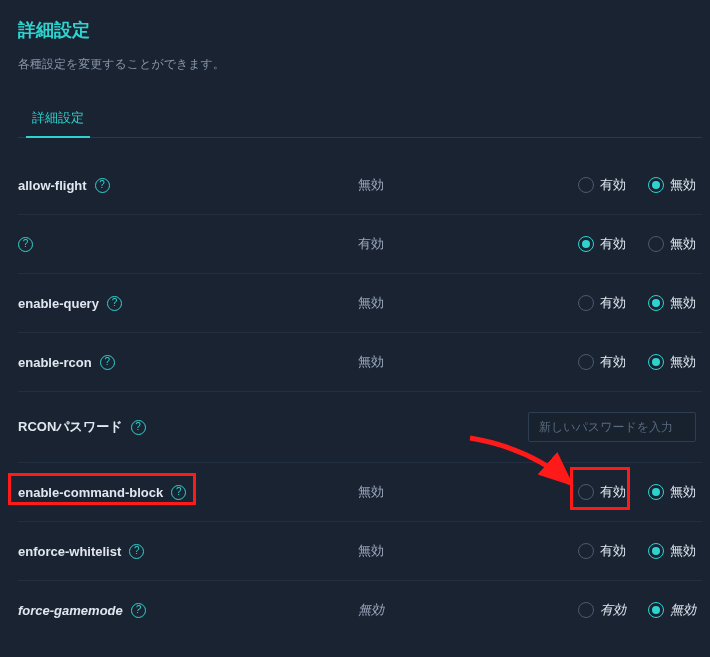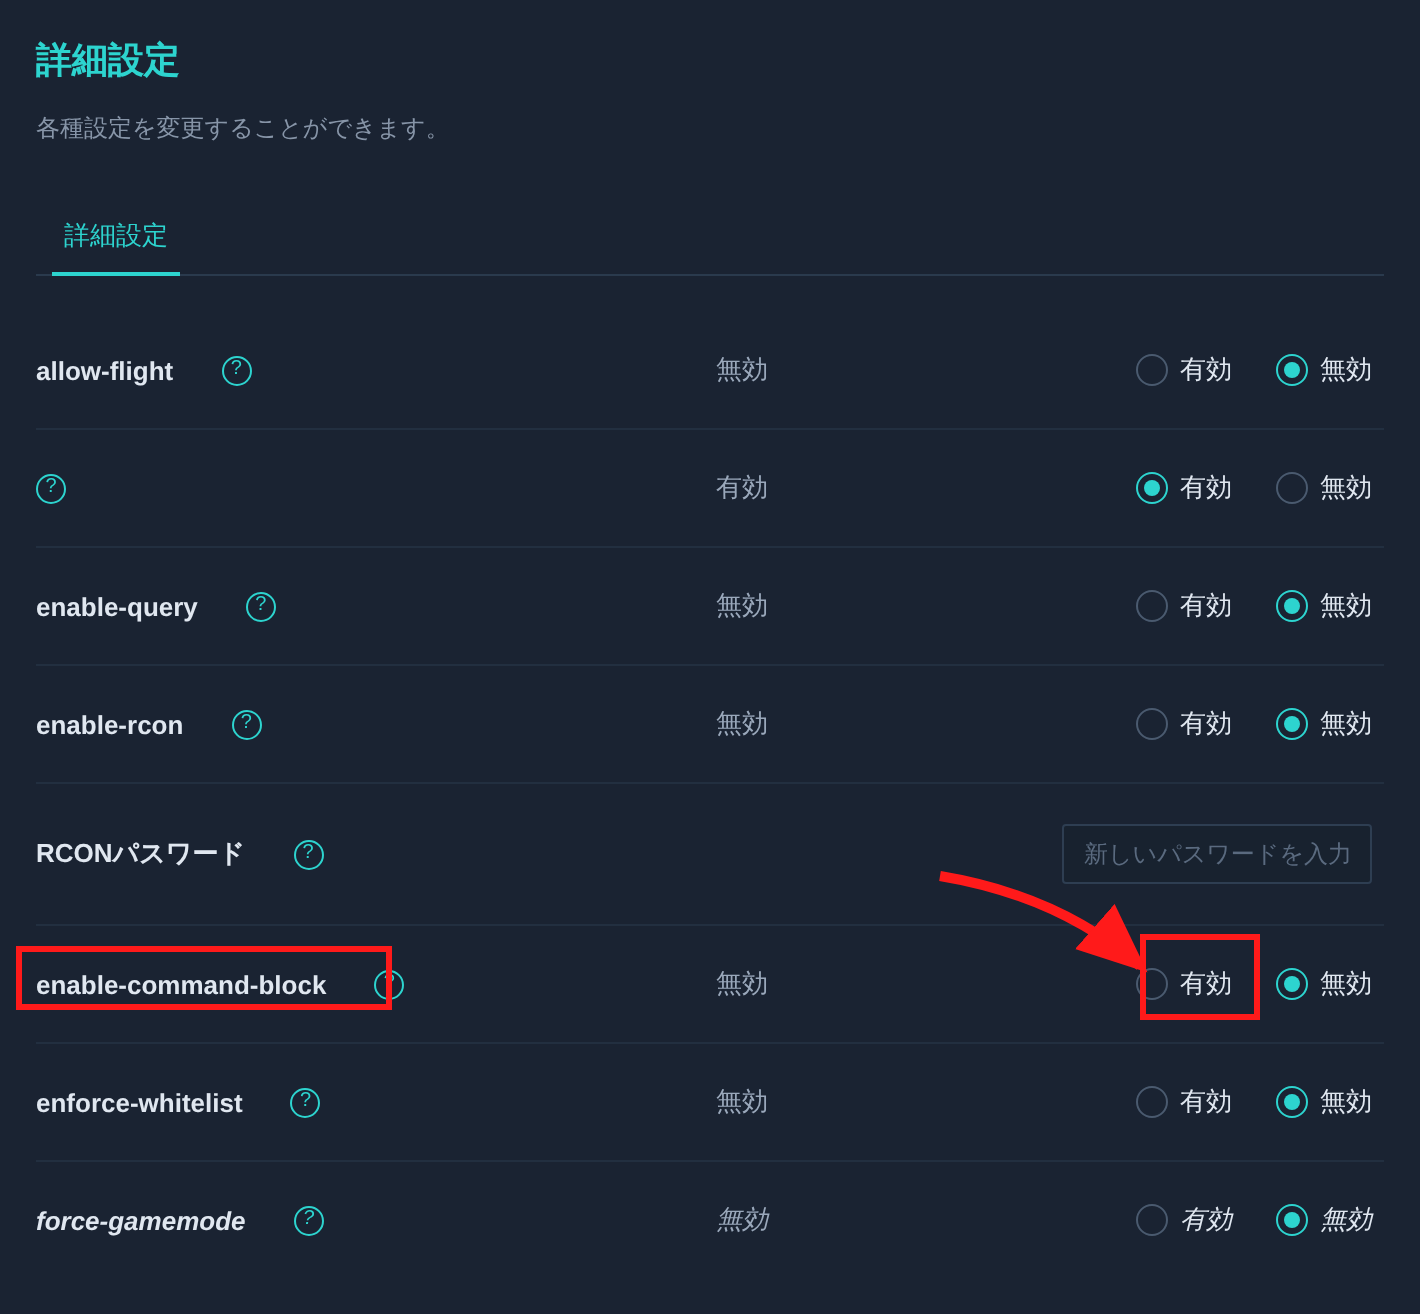--- a/index.html
+++ b/index.html
@@ -6,21 +6,21 @@
   body {
     background: #1a2332;
     color: #b8c5d6;
     font-family: -apple-system, "Segoe UI", Helvetica, Arial, sans-serif;
     font-size: 13px;
     width: 710px;
     height: 657px;
     overflow: hidden;
     position: relative;
   }
-  .container { padding: 18px 18px 0 18px; }
+  .container { padding: 18px 8px 0 18px; }
   .page-title {
     color: #2dd4cf;
     font-size: 18px;
     font-weight: 600;
     margin-bottom: 14px;
   }
   .page-desc {
     color: #8795a8;
     font-size: 12px;
     margin-bottom: 26px;
@@ -52,21 +52,21 @@
     align-items: center;
     padding: 20px 0;
     border-bottom: 1px solid #222f40;
     position: relative;
   }
   .row:last-child { border-bottom: none; font-style: italic; }
   .label-col {
     flex: 0 0 340px;
     display: flex;
     align-items: center;
-    gap: 24px;
+    gap: 8px;
   }
   .label-text {
     color: #e0e7f0;
     font-size: 13px;
     font-weight: 600;
   }
   .help-icon {
     width: 15px; height: 15px;
     border: 1.2px solid #2dd4cf;
     border-radius: 50%;
@@ -117,21 +117,21 @@
     display: flex;
     justify-content: flex-end;
     padding-right: 6px;
   }
   .text-input {
     background: #18222f;
     border: 1px solid #2e3e52;
     color: #b8c5d6;
     padding: 7px 10px;
     font-size: 12px;
-    width: 155px;
+    width: 168px;
     border-radius: 2px;
   }
   .text-input::placeholder { color: #5a6a7f; }
   
   .hl {
     position: absolute;
     border: 3px solid #ff1a1a;
     pointer-events: none;
   }
   .hl.label-box  { left: 8px;  top: 473px; width: 188px; height: 32px; }

